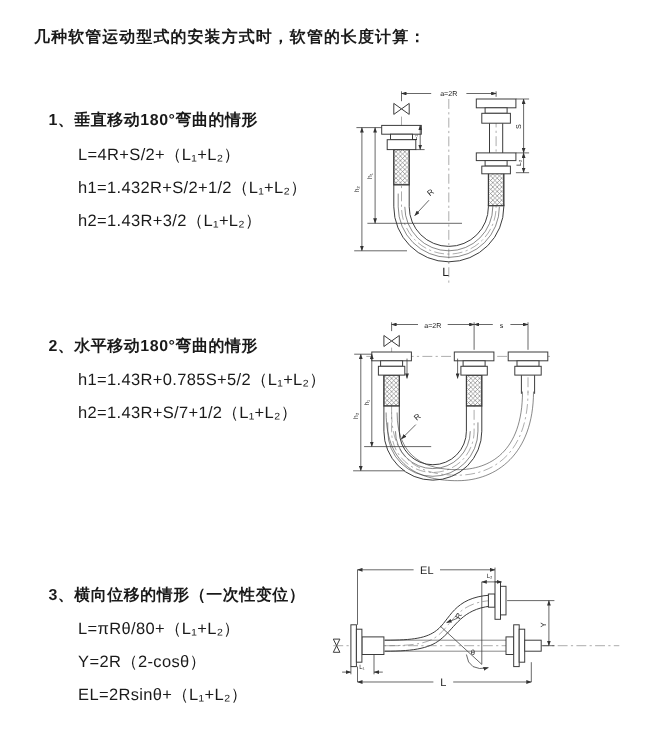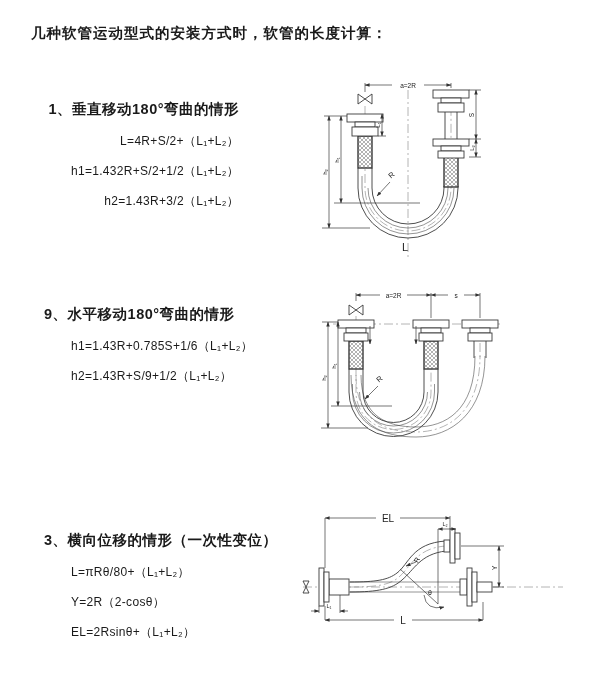--- a/index.html
+++ b/index.html
@@ -7,26 +7,26 @@
     width:600px;height:675px;background:#ffffff;
     font-family:"Liberation Sans",sans-serif;color:#1a1a1a;
     position:relative;overflow:hidden;
   }
   .page{position:absolute;inset:0;background:#fff;}
   .title{
     position:absolute;left:31px;top:24px;
     font-size:14.5px;font-weight:bold;letter-spacing:1px;white-space:nowrap;
   }
   .section{position:absolute;left:44px;}
-  .sec1{top:100px;text-align:right;}
+  .sec1{top:100px;}
   .sec2{top:305px;}
   .sec3{top:531px;}
   .heading{font-size:14.5px;font-weight:bold;letter-spacing:0.5px;white-space:nowrap;}
   .formulas{margin:7px 0 0 27px;}
-  .formula{height:30px;line-height:30px;font-size:12px;letter-spacing:0.3px;white-space:nowrap;}
+  .formula{height:30px;line-height:30px;font-size:15px;letter-spacing:0.3px;white-space:nowrap;}
   svg.diag{position:absolute;}
   .d1{left:308px;top:70px;}
   .d2{left:308px;top:280px;}
   .d3{left:298px;top:498px;}
   svg text{font-family:"Liberation Sans",sans-serif;fill:#222;}
   .ln{stroke:#3a3a3a;stroke-width:0.9;fill:none;}
   .thin{stroke-width:0.55;}
   .dim{stroke:#3a3a3a;stroke-width:0.7;fill:none;}
   .cl{stroke:#777;stroke-width:0.55;stroke-dasharray:9 3 2 3;fill:none;}
   .fl{fill:#ffffff;stroke:#3a3a3a;stroke-width:0.9;}
@@ -41,24 +41,24 @@
   <div class="section sec1">
     <div class="heading">1、垂直移动180°弯曲的情形</div>
     <div class="formulas">
       <div class="formula">L=4R+S/2+（L₁+L₂）</div>
       <div class="formula">h1=1.432R+S/2+1/2（L₁+L₂）</div>
       <div class="formula">h2=1.43R+3/2（L₁+L₂）</div>
     </div>
   </div>
 
   <div class="section sec2">
-    <div class="heading">9、水平移动180°弯曲的情形</div>
+    <div class="heading">2、水平移动180°弯曲的情形</div>
     <div class="formulas">
-      <div class="formula">h1=1.43R+0.785S+1/6（L₁+L₂）</div>
-      <div class="formula">h2=1.43R+S/9+1/2（L₁+L₂）</div>
+      <div class="formula">h1=1.43R+0.785S+5/2（L₁+L₂）</div>
+      <div class="formula">h2=1.43R+S/7+1/2（L₁+L₂）</div>
     </div>
   </div>
 
   <div class="section sec3">
     <div class="heading">3、横向位移的情形（一次性变位）</div>
     <div class="formulas">
       <div class="formula">L=πRθ/80+（L₁+L₂）</div>
       <div class="formula">Y=2R（2-cosθ）</div>
       <div class="formula">EL=2Rsinθ+（L₁+L₂）</div>
     </div>

